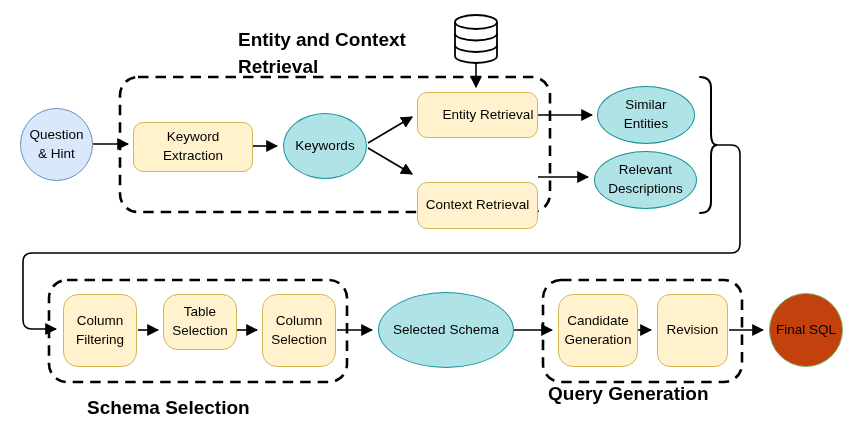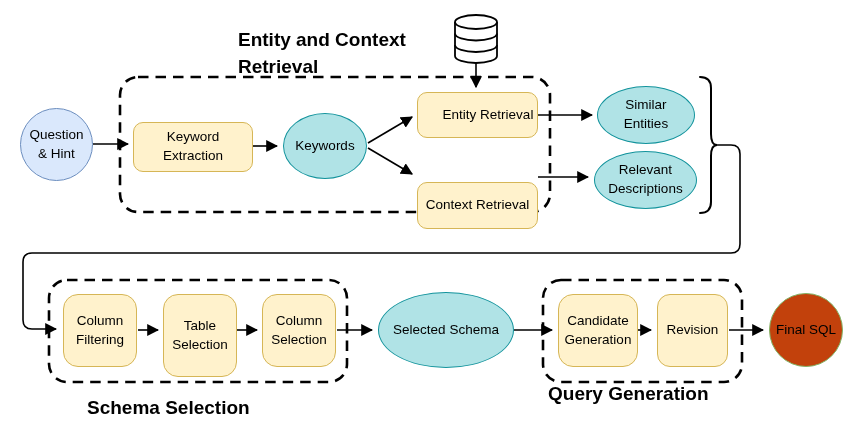--- a/index.html
+++ b/index.html
@@ -85,21 +85,21 @@
 
   <div class="node ellipse-cyan" style="left:597px;top:86px;width:98px;height:58px;">Similar
 Entities</div>
 
   <div class="node ellipse-cyan" style="left:594px;top:151px;width:103px;height:58px;">Relevant
 Descriptions</div>
 
   <div class="node sq-yellow" style="left:63px;top:294px;width:74px;height:73px;">Column
 Filtering</div>
 
-  <div class="node sq-yellow" style="left:163px;top:294px;width:74px;height:83px;">Table
+  <div class="node sq-yellow" style="left:163px;top:294px;width:74px;height:56px;">Table
 Selection</div>
 
   <div class="node sq-yellow" style="left:262px;top:294px;width:74px;height:73px;">Column
 Selection</div>
 
   <div class="node ellipse-cyan" style="left:378px;top:292px;width:136px;height:76px;">Selected Schema</div>
 
   <div class="node sq-yellow" style="left:558px;top:294px;width:80px;height:73px;">Candidate
 Generation</div>
 

